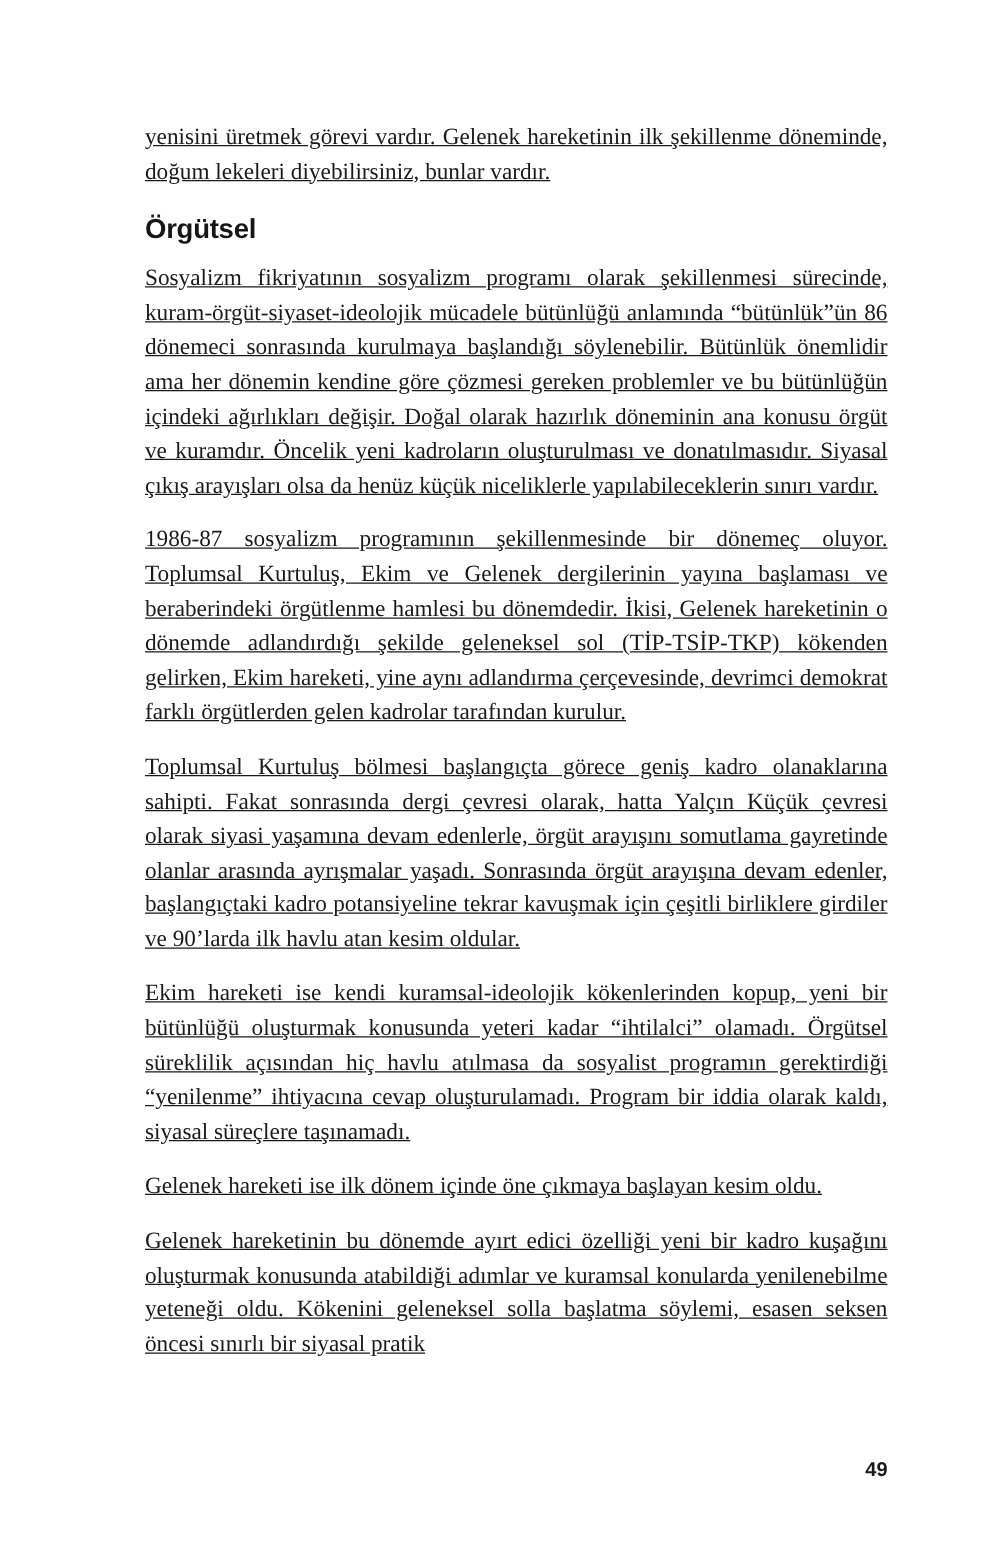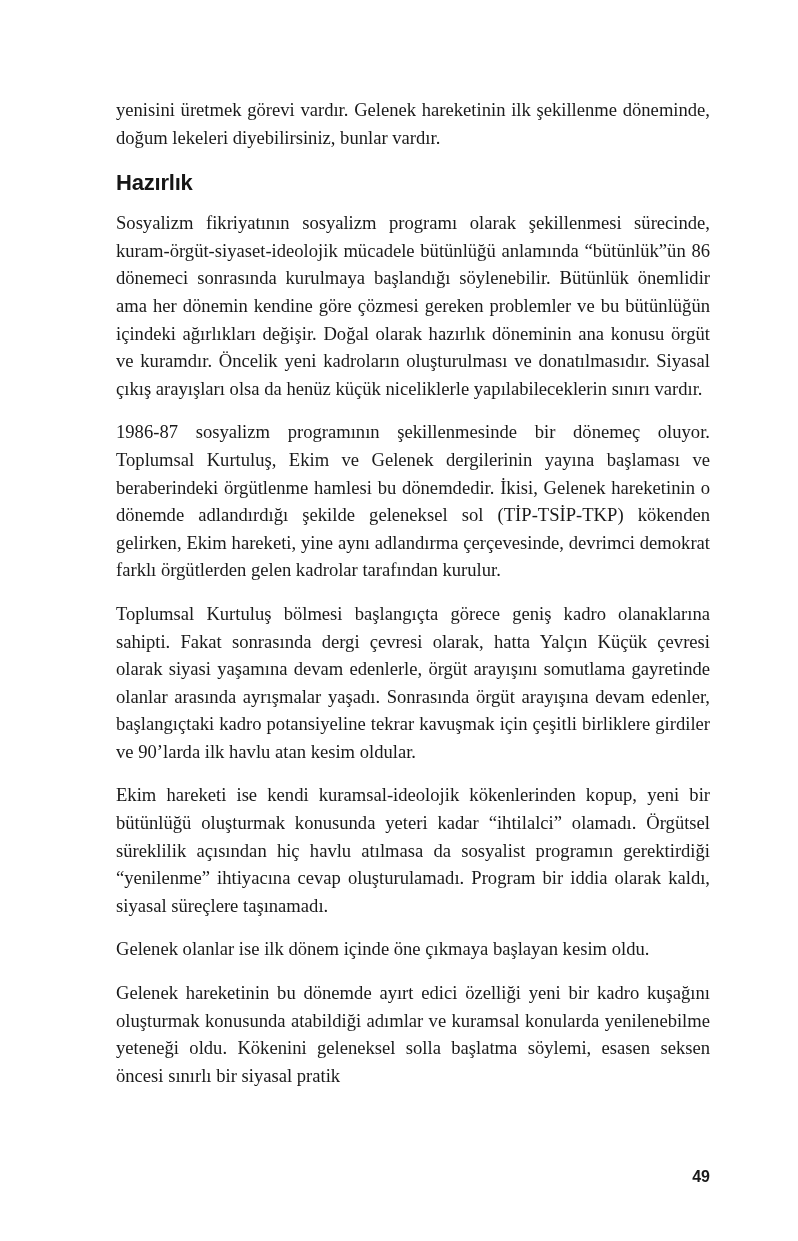--- a/index.html
+++ b/index.html
@@ -25,20 +25,21 @@
   }
   .body-para {
     font-family: "Liberation Serif", "DejaVu Serif", serif;
     font-size: 18.6px;
     line-height: 27.6px;
     color: #1a1a1a;
     text-align: justify;
     text-justify: inter-word;
     margin: 0 0 16px 0;
     hyphens: manual;
+    text-decoration: underline;
     -webkit-hyphens: manual;
   }
   .body-para.last-of-block {
     margin-bottom: 4px;
   }
   .section-heading {
     font-family: "Liberation Sans", "DejaVu Sans", sans-serif;
     font-weight: bold;
     font-size: 22px;
     line-height: 28px;
@@ -59,31 +60,31 @@
 </style>
 </head>
 <body>
 
 <div class="page">
 
   <div class="text-column">
 
     <p class="body-para">yenisini üretmek görevi vardır. Gelenek hareketinin ilk şekillenme döneminde, doğum lekeleri diyebilirsiniz, bunlar vardır.</p>
 
-    <h2 class="section-heading">Hazırlık</h2>
+    <h2 class="section-heading">Örgütsel</h2>
 
     <p class="body-para">Sosyalizm fikriyatının sosyalizm programı olarak şekillenmesi sürecinde, kuram-örgüt-siyaset-ideolojik mücadele bütünlüğü anlamında “bütünlük”ün 86 dönemeci sonrasında kurulmaya başlandığı söylenebilir. Bütünlük önemlidir ama her dönemin kendine göre çözmesi gereken problemler ve bu bütünlüğün içindeki ağırlıkları değişir. Doğal olarak hazırlık döneminin ana konusu örgüt ve kuramdır. Öncelik yeni kadroların oluşturulması ve donatılmasıdır. Siyasal çıkış arayışları olsa da henüz küçük niceliklerle yapılabileceklerin sınırı vardır.</p>
 
     <p class="body-para">1986-87 sosyalizm programının şekillenmesinde bir dönemeç oluyor. Toplumsal Kurtuluş, Ekim ve Gelenek dergilerinin yayına başlaması ve beraberindeki örgütlenme hamlesi bu dönemdedir. İkisi, Gelenek hareketinin o dönemde adlandırdığı şekilde geleneksel sol (TİP-TSİP-TKP) kökenden gelirken, Ekim hareketi, yine aynı adlandırma çerçevesinde, devrimci demokrat farklı örgütlerden gelen kadrolar tarafından kurulur.</p>
 
     <p class="body-para">Toplumsal Kurtuluş bölmesi başlangıçta görece geniş kadro olanaklarına sahipti. Fakat sonrasında dergi çevresi olarak, hatta Yalçın Küçük çevresi olarak siyasi yaşamına devam edenlerle, örgüt arayışını somutlama gayretinde olanlar arasında ayrışmalar yaşadı. Sonrasında örgüt arayışına devam edenler, başlangıçtaki kadro potansiyeline tekrar kavuşmak için çeşitli birliklere girdiler ve 90’larda ilk havlu atan kesim oldular.</p>
 
     <p class="body-para">Ekim hareketi ise kendi kuramsal-ideolojik kökenlerinden kopup, yeni bir bütünlüğü oluşturmak konusunda yeteri kadar “ihtilalci” olamadı. Örgütsel süreklilik açısından hiç havlu atılmasa da sosyalist programın gerektirdiği “yenilenme” ihtiyacına cevap oluşturulamadı. Program bir iddia olarak kaldı, siyasal süreçlere taşınamadı.</p>
 
-    <p class="body-para">Gelenek olanlar ise ilk dönem içinde öne çıkmaya başlayan kesim oldu.</p>
+    <p class="body-para">Gelenek hareketi ise ilk dönem içinde öne çıkmaya başlayan kesim oldu.</p>
 
     <p class="body-para last-of-block">Gelenek hareketinin bu dönemde ayırt edici özelliği yeni bir kadro kuşağını oluşturmak konusunda atabildiği adımlar ve kuramsal konularda yenilenebilme yeteneği oldu. Kökenini geleneksel solla başlatma söylemi, esasen seksen öncesi sınırlı bir siyasal pratik</p>
 
   </div>
 
   <div class="page-number">49</div>
 
 </div>
 
 </body></html>

